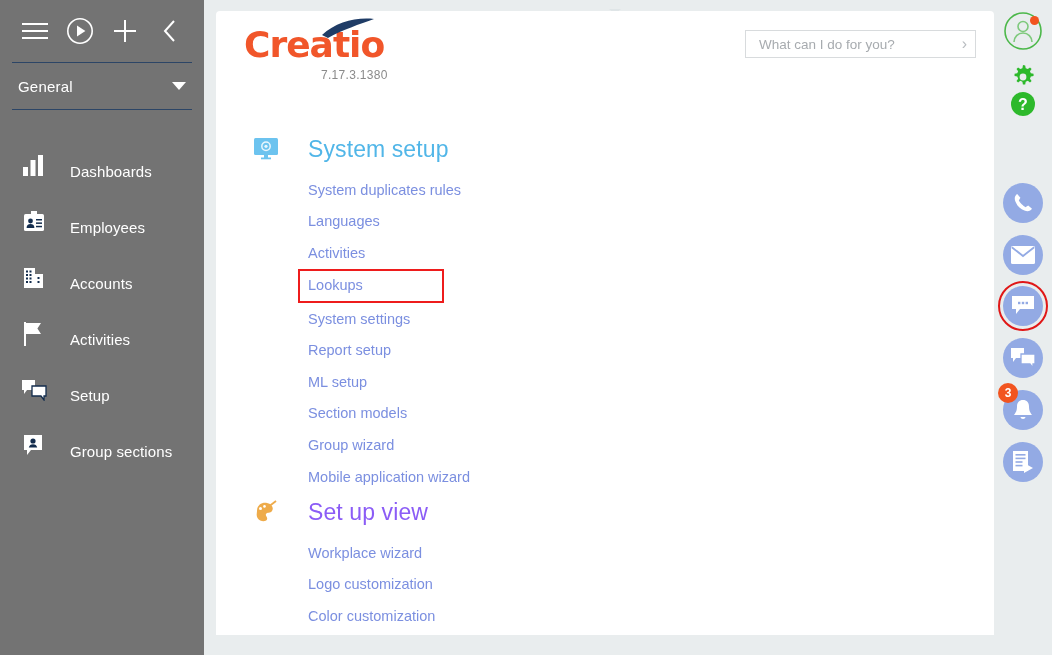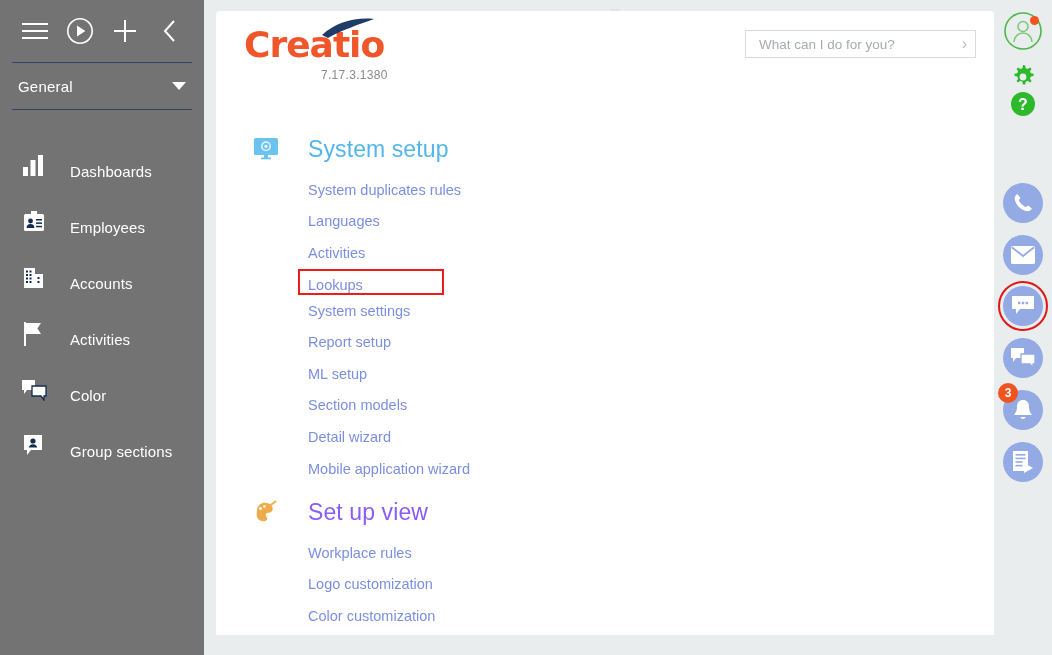--- a/index.html
+++ b/index.html
@@ -86,21 +86,21 @@
     margin-left:28px;font-size:23px;line-height:23px;letter-spacing:.1px;cursor:pointer;
   }
   .grp-title.blue{color:#51b6e8;}
   .grp-title.orange{color:#8b5cf6;}
   .links{margin-left:56px;margin-top:6px;}
   .link{
     display:block;font-size:14.5px;color:#7b8fe0;line-height:16px;
     padding:7.8px 0;cursor:pointer;white-space:nowrap;width:max-content;
   }
   .link.boxed{
-    border:2px solid #ee1c1c;padding:6px 8px 0 8px;margin-left:-10px;width:126px;
+    border:2px solid #ee1c1c;padding:6px 8px 8px 8px;margin-left:-10px;width:126px;
     box-sizing:content-box;
   }
 
   
   .rail{position:absolute;right:0;top:0;width:58px;height:655px;background:#e9edee;}
   .rail-btn{
     position:absolute;left:9px;width:40px;height:40px;border-radius:50%;
     display:flex;align-items:center;justify-content:center;cursor:pointer;
   }
   .rail-blue{background:#93aae4;}
@@ -223,21 +223,21 @@
         <span class="txt">Activities</span>
       </div>
 
       <div class="nav-item">
         <span class="ico">
           <svg width="26" height="22" viewBox="0 0 26 22">
             <path d="M1 1 H14 V11 H6 L3 15 V11 H1 Z" fill="#fff"></path>
             <path d="M11 7 H25 V17 H23 V21 L20 17 H11 Z" fill="#fff" stroke="#132d4e" stroke-width="1.3"></path>
           </svg>
         </span>
-        <span class="txt">Color</span>
+        <span class="txt">Setup</span>
       </div>
 
       <div class="nav-item">
         <span class="ico">
           <svg width="24" height="24" viewBox="0 0 24 24">
             <path d="M2 1 H20 V16 H9 L5 21 V16 H2 Z" fill="#fff"></path>
             <circle cx="11" cy="7" r="2.6" fill="#132d4e"></circle>
             <path d="M6.8 13.6 a4.3 4.3 0 0 1 8.4 0 Z" fill="#132d4e"></path>
           </svg>
         </span>
@@ -283,39 +283,39 @@
         </div>
         <div class="links">
           <span class="link">System duplicates rules</span>
           <span class="link">Languages</span>
           <span class="link">Activities</span>
           <span class="link boxed">Lookups</span>
           <span class="link">System settings</span>
           <span class="link">Report setup</span>
           <span class="link">ML setup</span>
           <span class="link">Section models</span>
-          <span class="link">Detail wizard</span>
+          <span class="link">Group wizard</span>
           <span class="link">Mobile application wizard</span>
         </div>
       </div>
 
       <div class="group grp-view">
         <div class="grp-head">
           <span class="grp-ico">
             <svg width="26" height="24" viewBox="0 0 26 24">
               <path d="M4 11 C4 5 9 2 14 3 C19 4 21 8 19 11 C17.5 13.2 14 12.2 13 14 C12 16 15 17 14 19.5 C13 22 7 22 4.5 18 C3 15.6 4 13 4 11 Z" fill="#eeab4a"></path>
               <circle cx="7.5" cy="8.5" r="1.5" fill="#fff"></circle>
               <circle cx="11.5" cy="6.4" r="1.3" fill="#fff"></circle>
               <path d="M10 11 L23 1" stroke="#eeab4a" stroke-width="1.8" fill="none"></path>
             </svg>
           </span>
           <span class="grp-title orange">Set up view</span>
         </div>
         <div class="links">
-          <span class="link">Workplace rules</span>
+          <span class="link">Workplace wizard</span>
           <span class="link">Logo customization</span>
           <span class="link">Color customization</span>
         </div>
       </div>
 
     </div>
   </div>
 
   <div class="rail">
 

